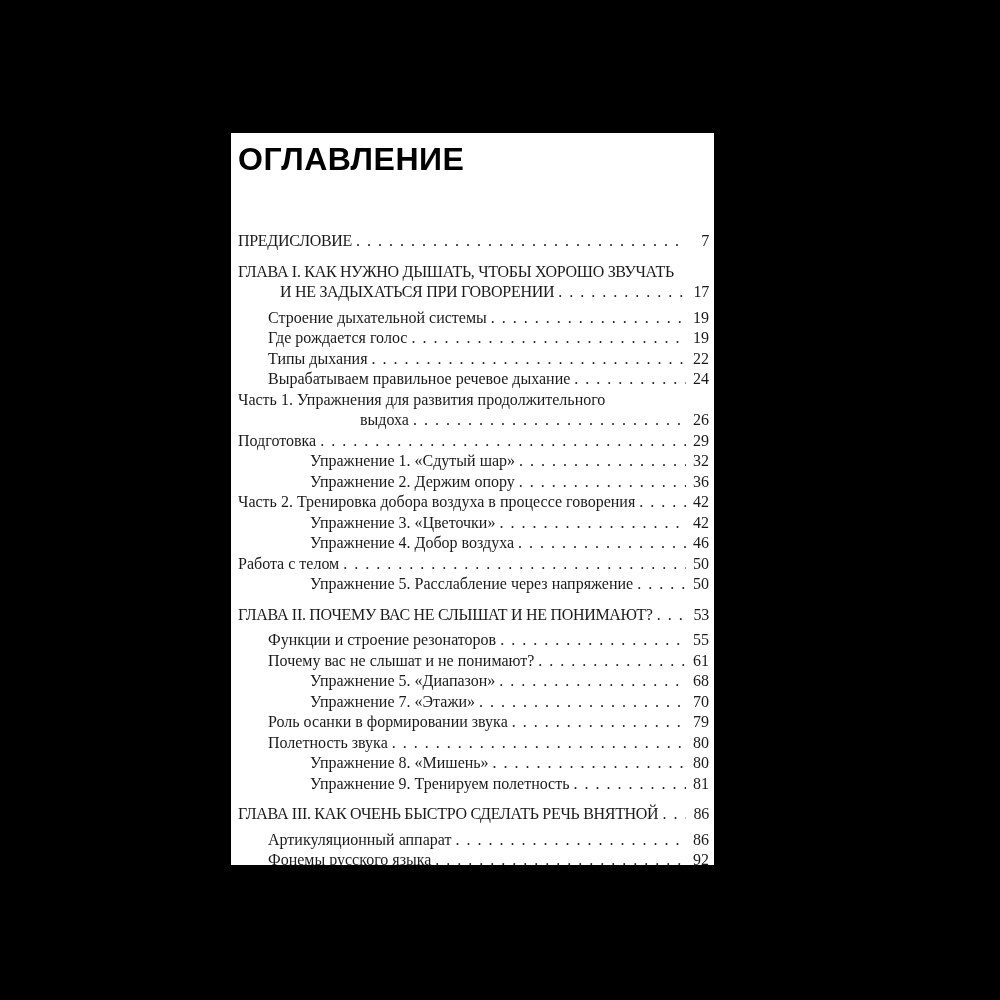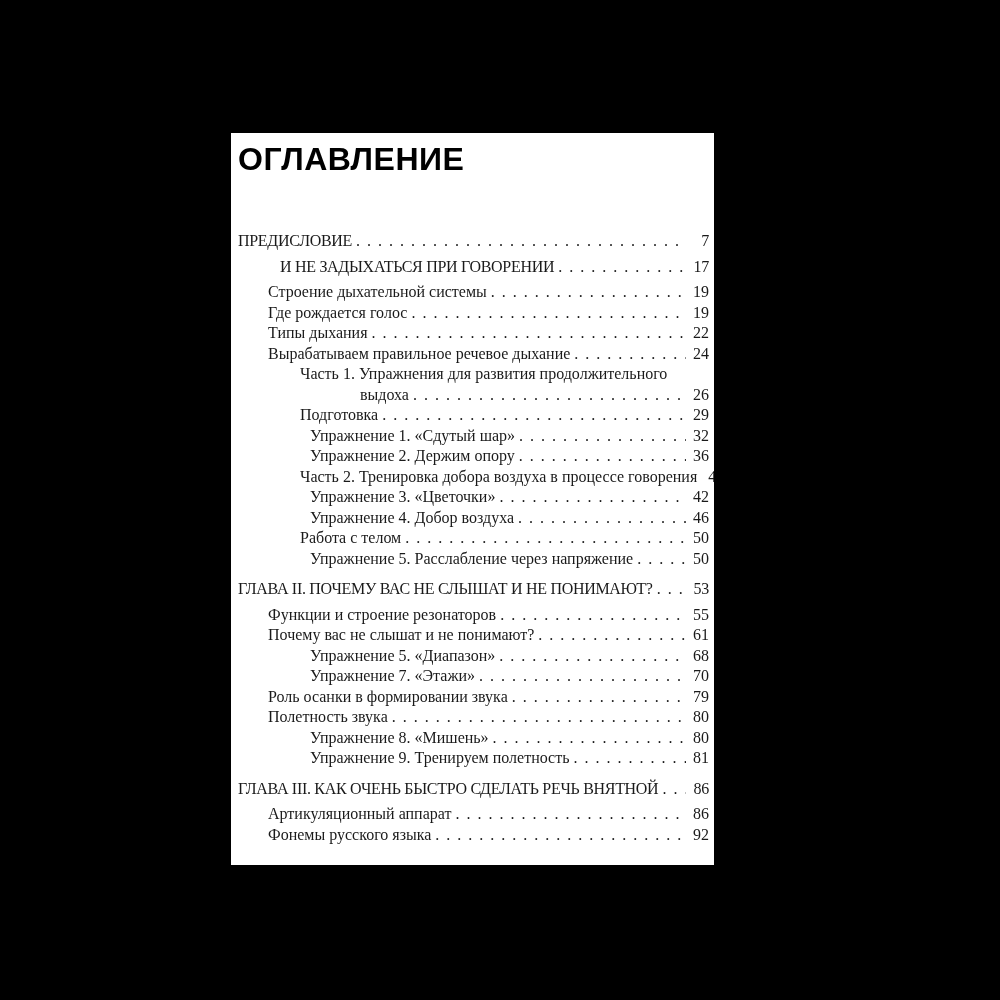--- a/index.html
+++ b/index.html
@@ -40,21 +40,21 @@
     display: flex;
     align-items: baseline;
     font-family: "Liberation Serif", serif;
     font-size: 16px;
     line-height: 20.5px;
     color: #1a1a1a;
   }
   .lvl-top        { margin-left: 0; }
   .lvl-cont-top   { margin-left: 42px; }
   .lvl-section    { margin-left: 30px; }
-  .lvl-part       { margin-left: 62px; }
+  .lvl-part       { }
   .lvl-cont-part  { margin-left: 122px; }
   .lvl-exercise   { margin-left: 72px; }
   .chap-start { margin-top: 10px; }
   .chap-end   { margin-bottom: 5px; }
   .caps { letter-spacing: -0.3px; }
   .label {
     white-space: nowrap;
     flex: 0 0 auto;
   }
   .dots {
@@ -75,20 +75,23 @@
 <body>
 
 <div class="paper">
   <h1 class="doc-title">ОГЛАВЛЕНИЕ</h1>
   <div class="toc" id="toc">
       <div class="row lvl-top caps chap-end">
         <span class="label">ПРЕДИСЛОВИЕ</span>
         <span class="dots">. . . . . . . . . . . . . . . . . . . . . . . . . . . . . . . . . . . . . . . . . . . . . . . . . . . . . . . . . . . . . . . . . . . . . . . . . . . . . . . .</span>
         <span class="pagenum">7</span>
       </div>
+      <div class="row lvl-top caps chap-start">
+        <span class="label">ГЛАВА I. КАК НУЖНО ДЫШАТЬ, ЧТОБЫ ХОРОШО ЗВУЧАТЬ</span>
+      </div>
       <div class="row lvl-cont-top caps chap-end">
         <span class="label">И НЕ ЗАДЫХАТЬСЯ ПРИ ГОВОРЕНИИ</span>
         <span class="dots">. . . . . . . . . . . . . . . . . . . . . . . . . . . . . . . . . . . . . . . . . . . . . . . . . . . . . . . . . . . . . . . . . . . . . . . . . . . . . . . .</span>
         <span class="pagenum">17</span>
       </div>
       <div class="row lvl-section">
         <span class="label">Строение дыхательной системы</span>
         <span class="dots">. . . . . . . . . . . . . . . . . . . . . . . . . . . . . . . . . . . . . . . . . . . . . . . . . . . . . . . . . . . . . . . . . . . . . . . . . . . . . . . .</span>
         <span class="pagenum">19</span>
       </div>

